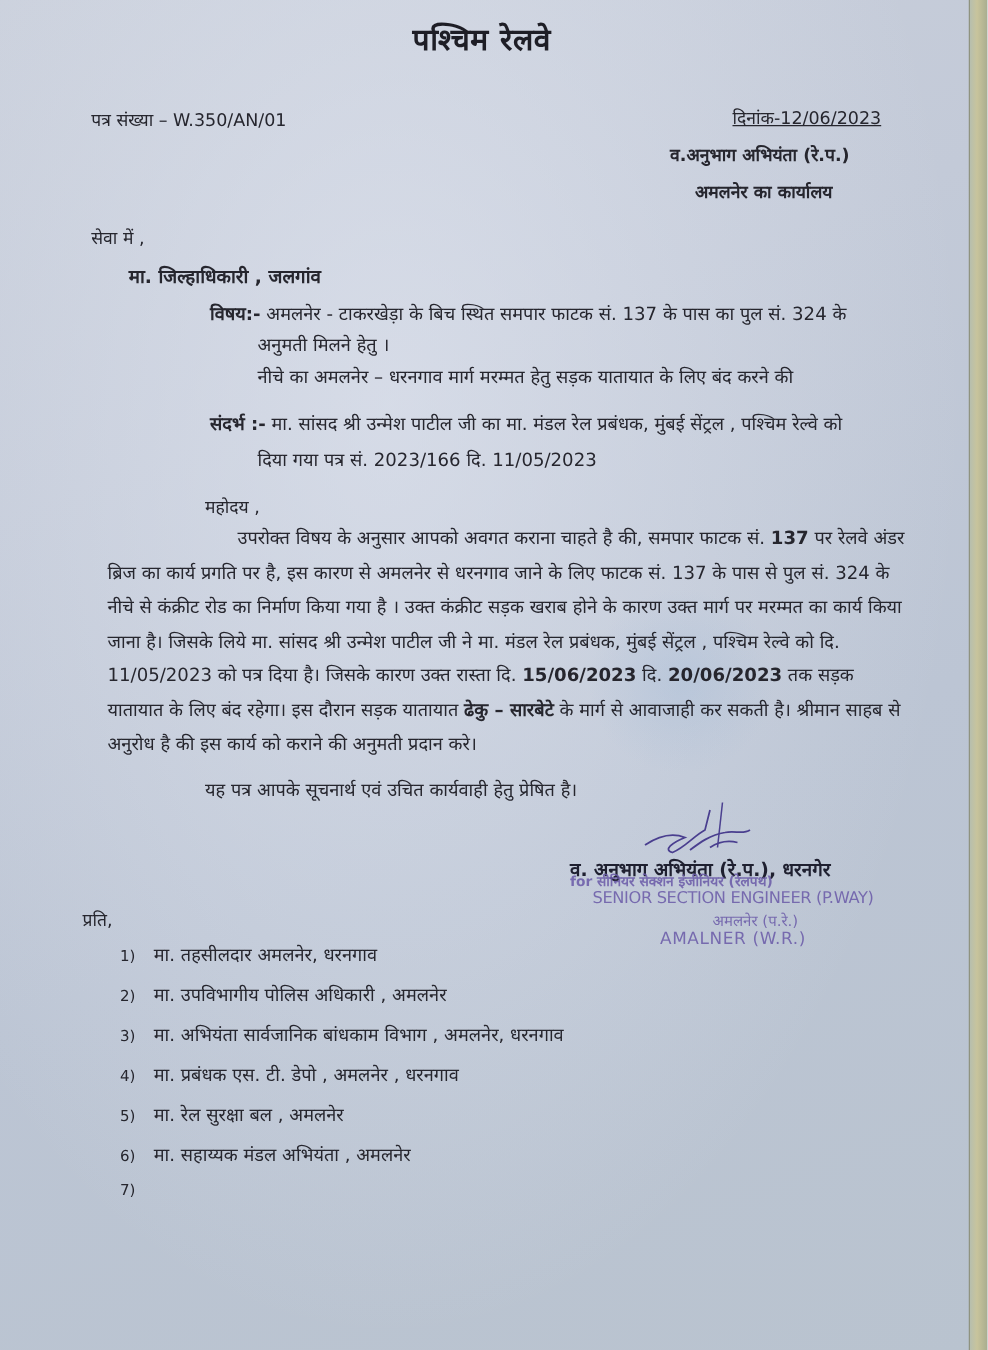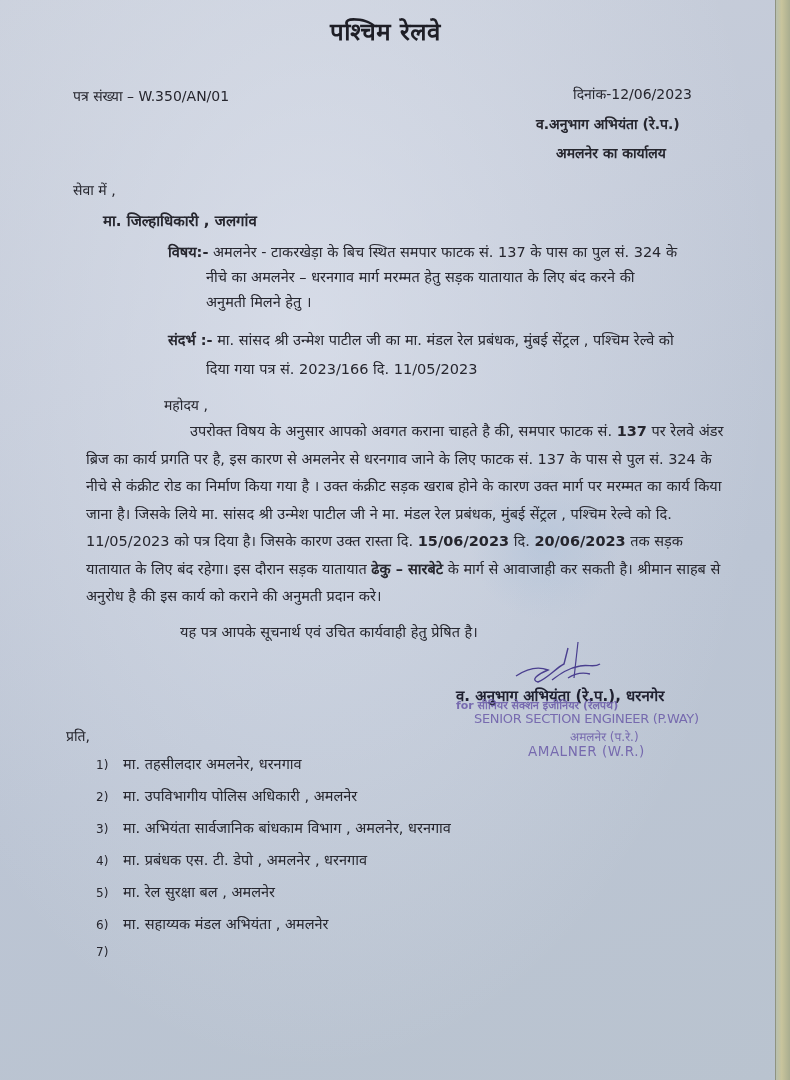--- a/index.html
+++ b/index.html
@@ -17,34 +17,34 @@
   .paper-shade {
     position:absolute; left:0; top:0; width:776px; height:1080px;
     background: radial-gradient(ellipse at 40% 30%, rgba(230,234,244,0.55), rgba(200,208,222,0) 70%);
   }
   .doc { position:absolute; left:0; top:0; width:776px; height:1080px; }
   .abs { position:absolute; white-space:nowrap; }
   .title { left:330px; top:14px; font-size:24px; font-weight:bold; color:#1e1e26; letter-spacing:0.5px; }
   .small { font-size:14px; }
   .bold { font-weight:bold; }
   .ref-no { left:73px; top:86px; }
-  .date { left:573px; top:84px; }
+  .date { left:586px; top:84px;text-decoration:underline; }
   .office1 { left:536px; top:114px; font-weight:bold; }
   .office2 { left:556px; top:143px; font-weight:bold; }
   .seva { left:73px; top:180px; }
   .addressee { left:103px; top:210px; font-weight:bold; font-size:15px; }
   .subject { left:168px; top:240px; width:540px; white-space:normal; line-height:25px; font-size:14.5px; }
   .subject .indent { padding-left:38px; display:block; }
   .reference { left:168px; top:326px; width:540px; white-space:normal; line-height:29px; font-size:14.5px; }
   .reference .indent { padding-left:38px; display:block; }
   .label { font-weight:bold; }
   .mahoday { left:120px; top:395px; font-size:14px;margin-left:44px; }
   .para { left:66px; top:418px; width:640px; white-space:normal; font-size:14.5px; line-height:27.5px;margin-left:20px; }
   .para .first { padding-left:104px; }
-  .closing { left:164px; top:621px; font-size:14.5px;margin-left:16px; }
+  .closing { left:164px; top:621px; font-size:14.5px; }
   .sig-line { left:456px; top:685px; font-size:15px; font-weight:bold; color:#1f2030; }
   .stamp { color:#6a5aa8; opacity:0.85; }
   .stamp1 { left:456px; top:697px; font-size:11px; font-weight:bold; }
   .stamp2 { left:474px; top:711px; font-size:13px; letter-spacing:-0.3px; }
   .stamp3 { left:570px; top:728px; font-size:12px; }
   .stamp4 { left:528px; top:743px; font-size:13.5px; letter-spacing:0.5px; }
   .signature {
     position:absolute; left:508px; top:638px; width:100px; height:60px;
   }
   .prati { left:66px; top:726px; font-size:14px; }
@@ -70,22 +70,22 @@
   <div class="abs small ref-no">पत्र संख्या – W.350/AN/01</div>
   <div class="abs small date">दिनांक-12/06/2023</div>
   <div class="abs small office1">व.अनुभाग अभियंता (रे.प.)</div>
   <div class="abs small office2">अमलनेर  का कार्यालय</div>
 
   <div class="abs small seva">सेवा में ,</div>
   <div class="abs addressee">मा. जिल्हाधिकारी , जलगांव</div>
 
   <div class="abs subject">
     <span class="label">विषय:-</span><span> अमलनेर - टाकरखेड़ा के बिच स्थित समपार फाटक सं. 137 के पास का पुल सं. 324 के</span>
+    <span class="indent">अनुमती मिलने हेतु ।</span>
     <span class="indent">नीचे का अमलनेर – धरनगाव मार्ग मरम्मत हेतु सड़क यातायात के लिए बंद करने की</span>
-    <span class="indent">अनुमती मिलने हेतु ।</span>
   </div>
 
   <div class="abs reference">
     <span class="label">संदर्भ :-</span><span> मा. सांसद श्री उन्मेश पाटील जी का मा. मंडल रेल प्रबंधक, मुंबई सेंट्रल , पश्चिम रेल्वे को</span>
     <span class="indent">दिया गया पत्र सं. 2023/166 दि. 11/05/2023</span>
   </div>
 
   <div class="abs mahoday">महोदय ,</div>
 
   <div class="abs para"><span class="first">उपरोक्त विषय के अनुसार आपको अवगत कराना चाहते है की, समपार फाटक सं. </span><span class="bold">137</span><span> पर रेलवे अंडर ब्रिज का कार्य प्रगति पर है, इस कारण से अमलनेर से धरनगाव जाने के लिए फाटक सं. 137 के पास से पुल सं. 324 के नीचे से कंक्रीट रोड का निर्माण किया गया है । उक्त कंक्रीट सड़क खराब होने के कारण उक्त मार्ग पर मरम्मत का कार्य किया जाना है। जिसके लिये मा. सांसद श्री उन्मेश पाटील जी ने मा. मंडल रेल प्रबंधक, मुंबई सेंट्रल , पश्चिम रेल्वे को दि. 11/05/2023 को पत्र दिया है। जिसके कारण उक्त रास्ता दि. </span><span class="bold">15/06/2023</span><span> दि. </span><span class="bold">20/06/2023</span><span> तक सड़क यातायात के लिए बंद रहेगा। इस दौरान सड़क यातायात </span><span class="bold">ढेकु – सारबेटे</span><span> के मार्ग से आवाजाही कर सकती है। श्रीमान साहब से अनुरोध है की इस कार्य को कराने की अनुमती प्रदान करे।</span></div>

